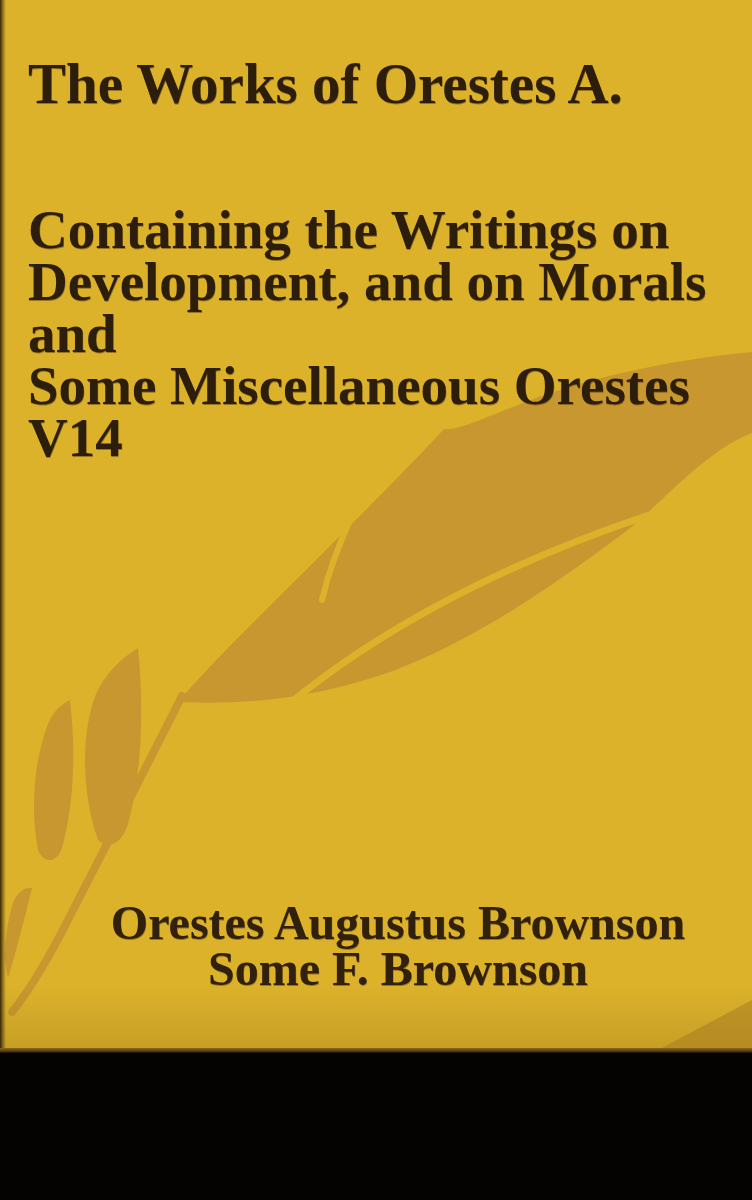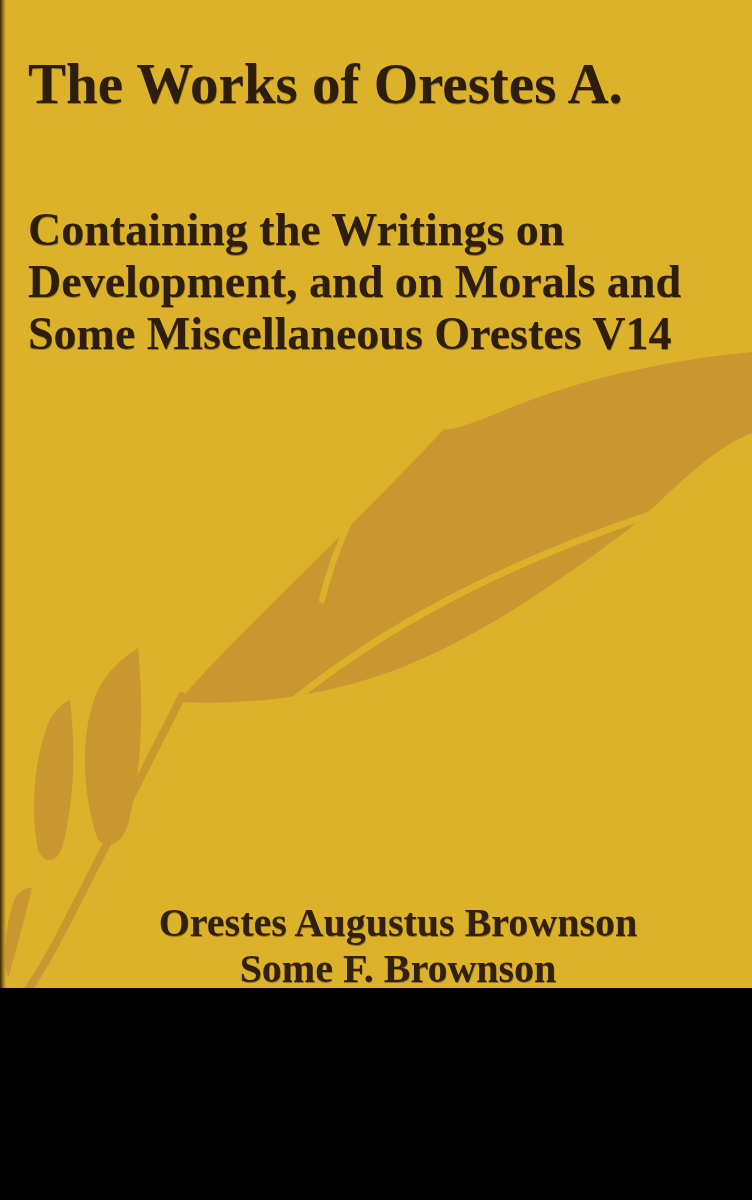--- a/index.html
+++ b/index.html
@@ -3,21 +3,21 @@
 <meta charset="utf-8">
 <style>
   html, body {
     margin: 0;
     padding: 0;
     background: #000;
   }
   .cover {
     position: relative;
     width: 752px;
-    height: 988px;
+    height: 1200px;
     overflow: hidden;
     background: #050302;
     font-family: "Liberation Serif", "DejaVu Serif", serif;
   }
   .gold-area {
     position: absolute;
     left: 0; top: 0;
     width: 752px;
     height: 1053px;
     background: #dcb22b;
@@ -80,35 +80,35 @@
     letter-spacing: 0px;
     text-shadow: 0.5px 0.8px 0.6px rgba(70,45,10,0.45);
   }
   .subtitle-block {
     position: absolute;
     left: 28px;
     top: 204px;
     width: 716px;
     color: #2d1e0b;
     font-weight: 700;
-    font-size: 46px;
+    font-size: 55px;
     line-height: 52px;
     text-shadow: 0.5px 0.7px 0.5px rgba(70,45,10,0.45);
   }
   .authors-block {
     position: absolute;
     left: 0;
     top: 900px;
     width: 752px;
     padding-left: 44px;
     box-sizing: border-box;
     text-align: center;
     color: #30200c;
     font-weight: 700;
-    font-size: 40px;
+    font-size: 48px;
     line-height: 46px;
     text-shadow: 0.5px 0.7px 0.5px rgba(70,45,10,0.45);
   }
 </style>
 </head>
 <body>
 
 <div class="cover">
 
   <div class="gold-area">

